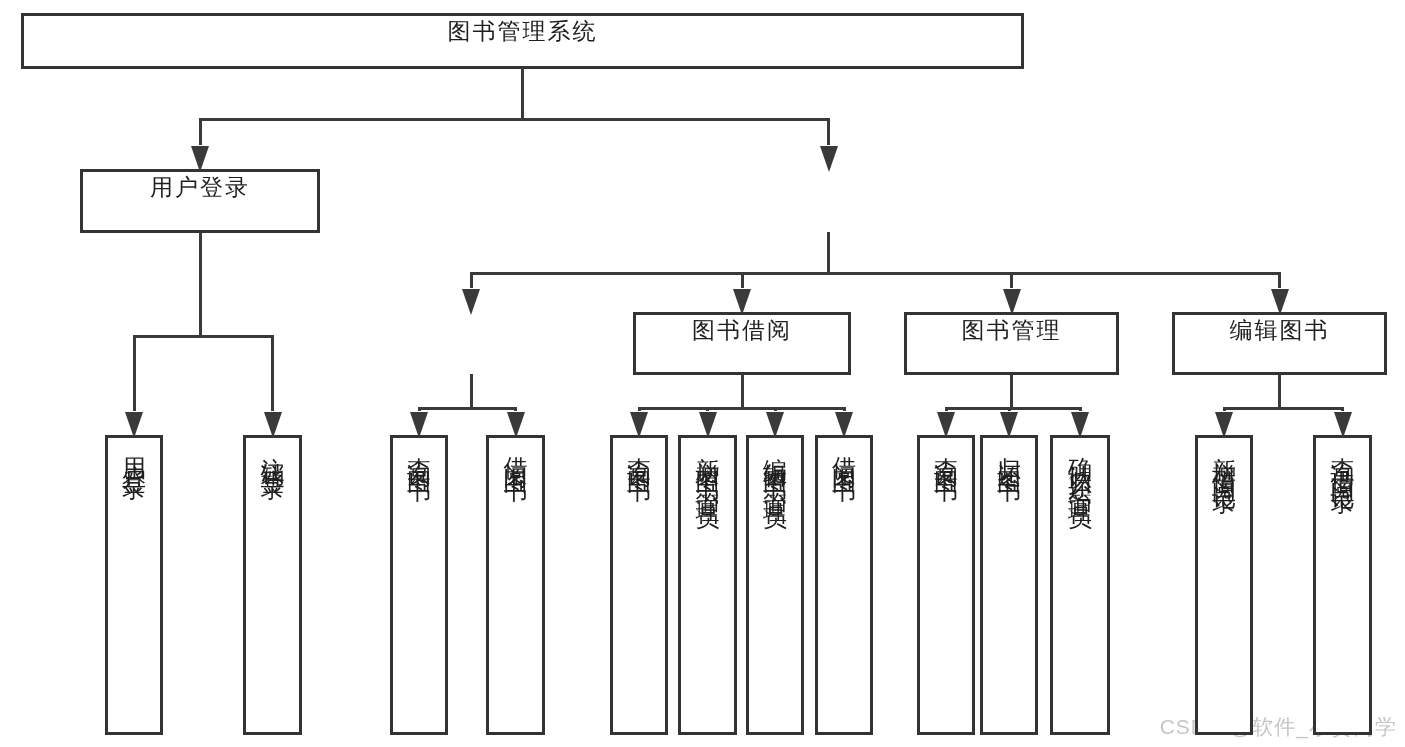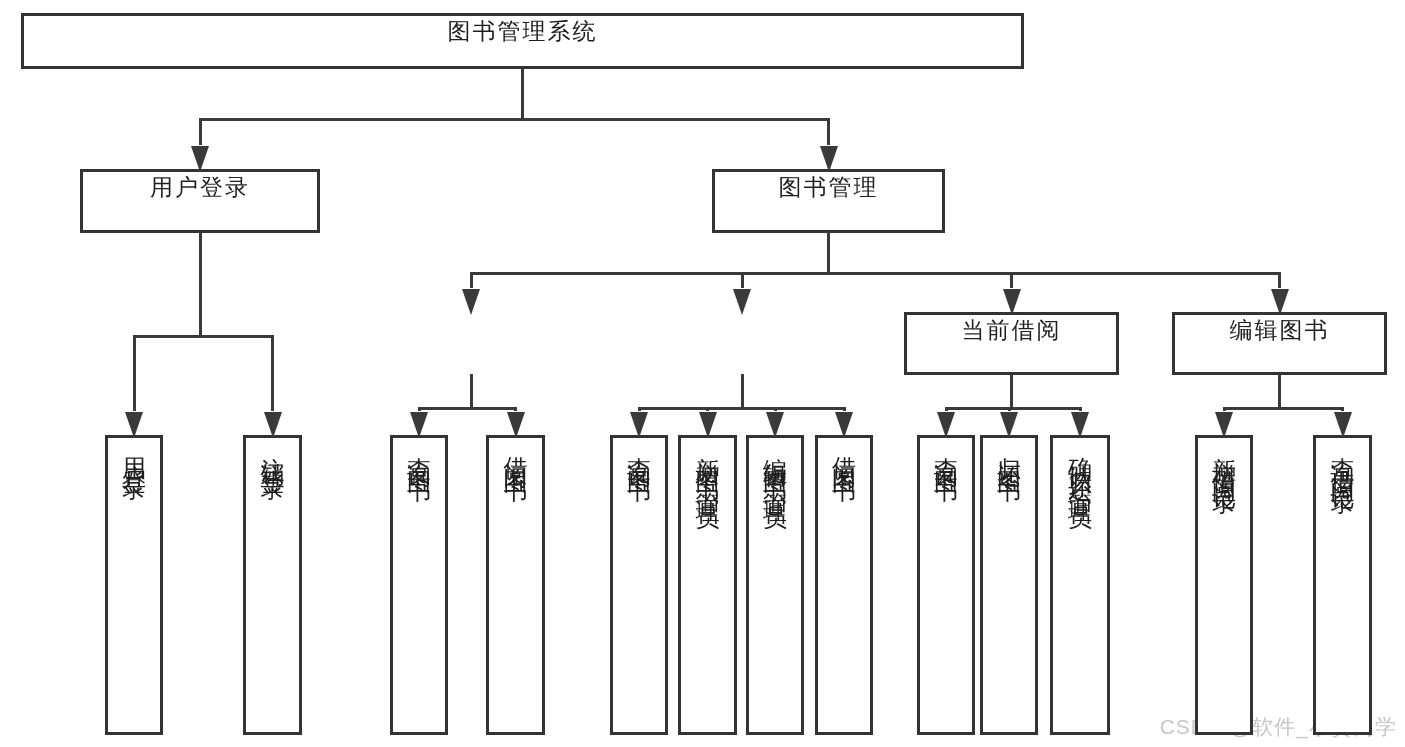--- a/index.html
+++ b/index.html
@@ -51,25 +51,25 @@
 <body>
 
 <div id="canvas" style="--line: #3a3a3a; --border: #333333; --fill: #ffffff; --text: #1f1f1f;">
   <div class="watermark">CSDN @软件_小贺同学</div>
 <div class="node" style="left: 21px; top: 13px; width: 1003px; height: 56px;">
       <span class="node-label">图书管理系统</span>
     </div>
     <div class="node" style="left: 80px; top: 169px; width: 240px; height: 64px;">
       <span class="node-label">用户登录</span>
     </div>
-    <div class="node" style="left: 712px; top: 169px; width: 233px; height: 64px;">
-      <span class="node-label">图书管理</span>
+    <div class="node" style="left: 633px; top: 312px; width: 218px; height: 63px;">
+      <span class="node-label">图书借阅</span>
     </div>
     <div class="node" style="left: 904px; top: 312px; width: 215px; height: 63px;">
-      <span class="node-label">当前借阅</span>
+      <span class="node-label">图书管理</span>
     </div>
     <div class="node" style="left: 1172px; top: 312px; width: 215px; height: 63px;">
       <span class="node-label">编辑图书</span>
     </div>
     <div class="node vertical" style="left: 105px; top: 435px; width: 58px; height: 300px;">
       <span class="node-label">用户登录</span>
     </div>
     <div class="node vertical" style="left: 243px; top: 435px; width: 59px; height: 300px;">
       <span class="node-label">注销登录</span>
     </div>

